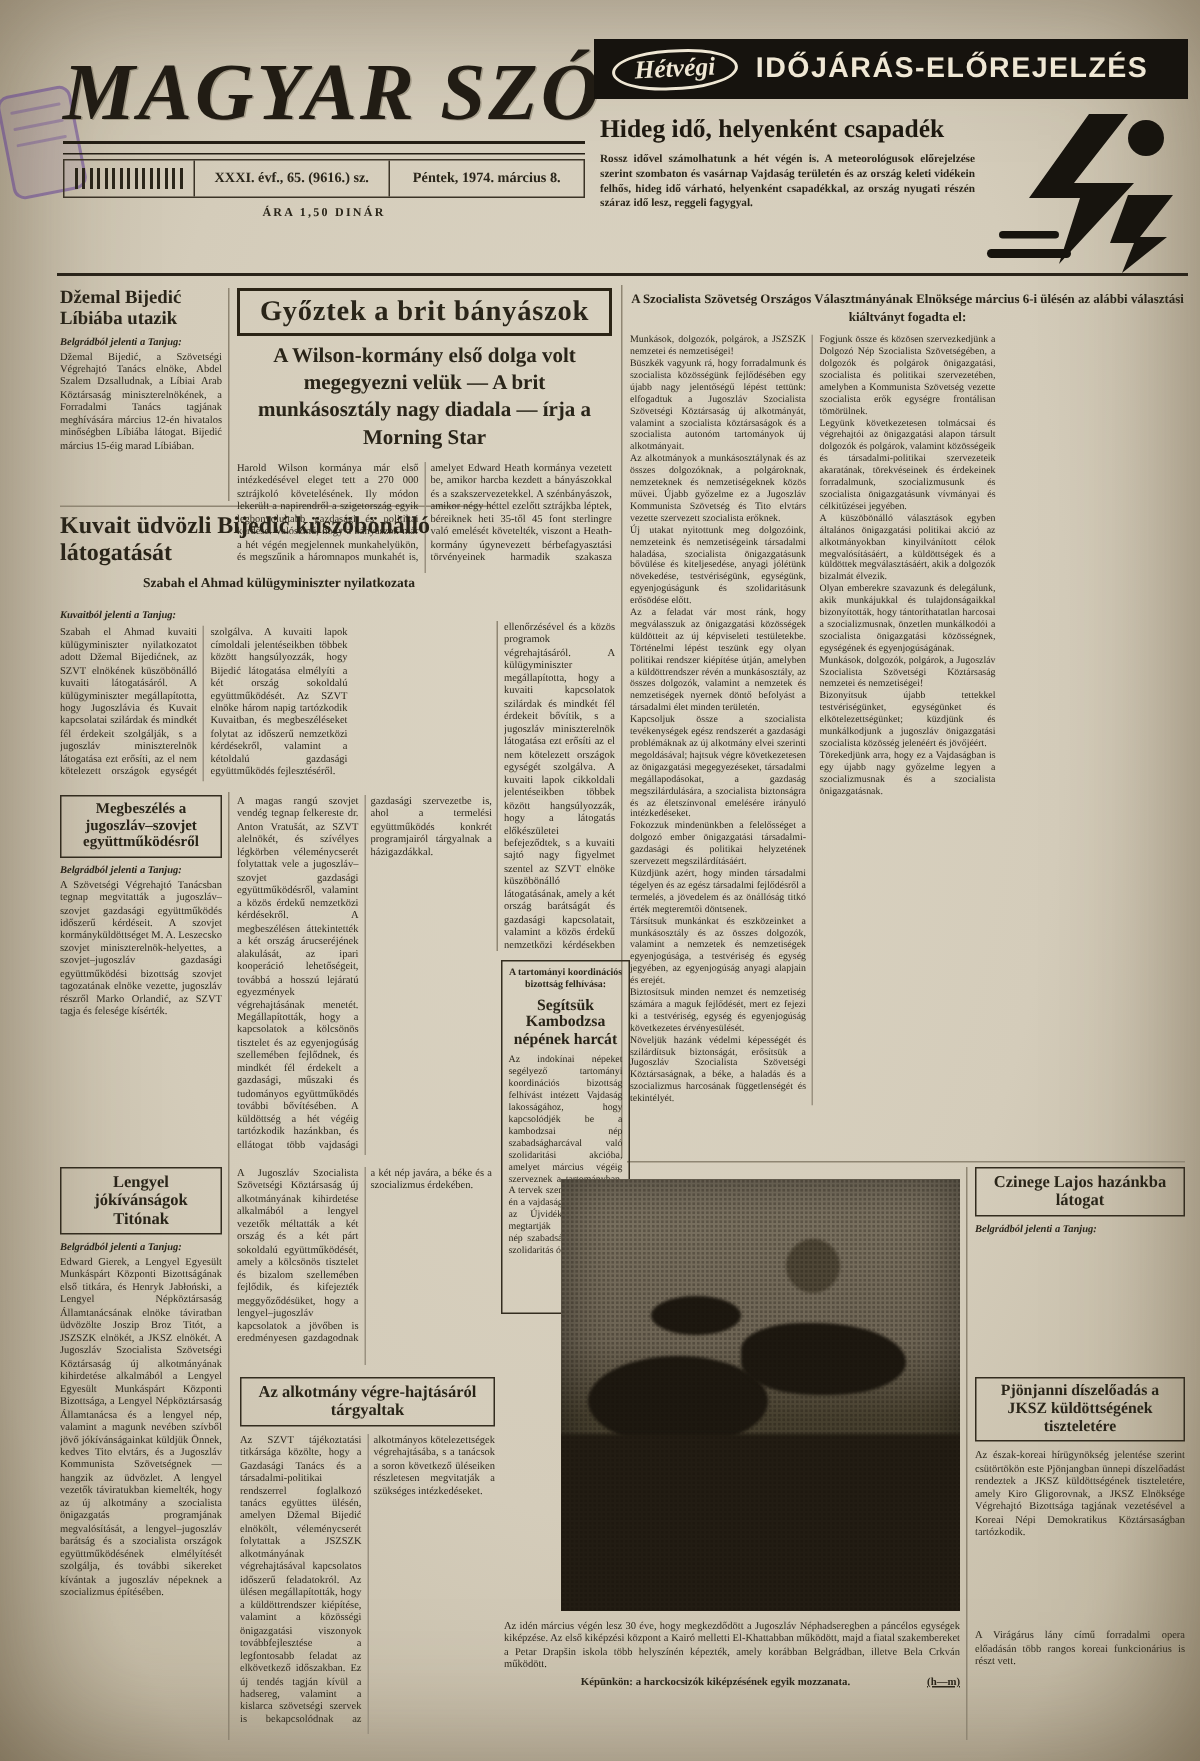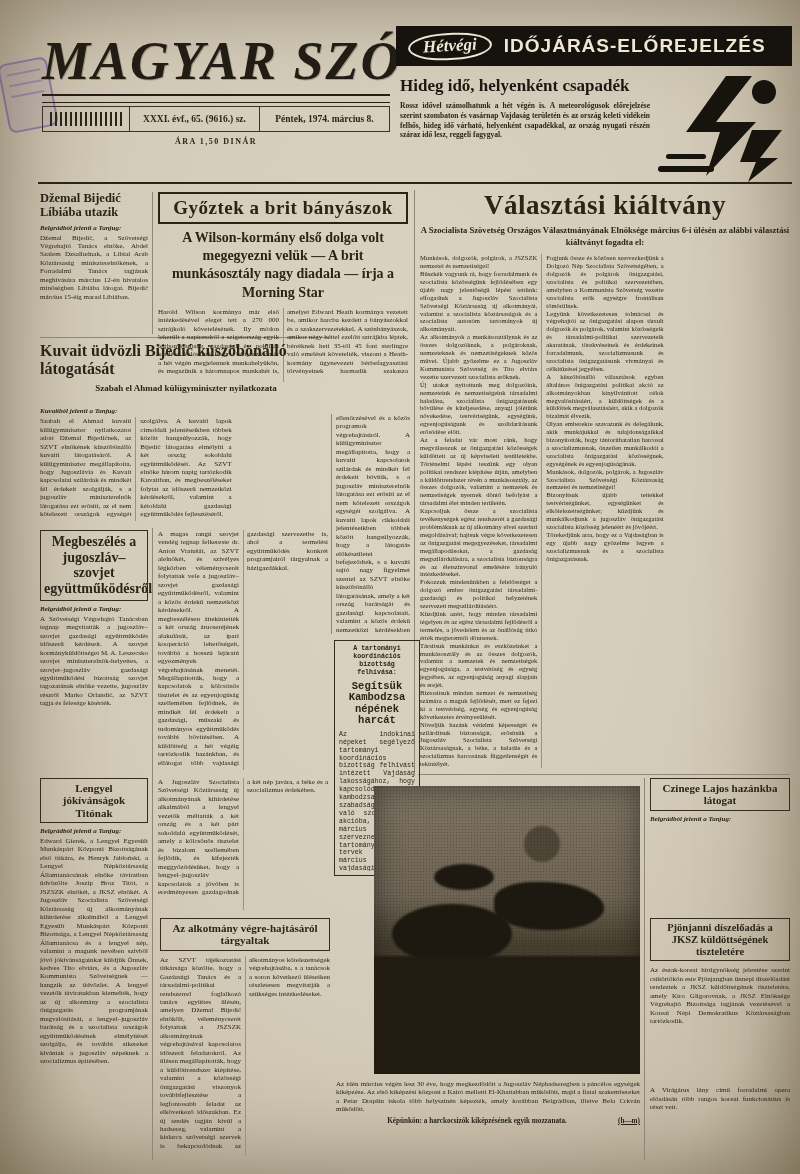--- a/index.html
+++ b/index.html
@@ -125,21 +125,20 @@
     <div class="t-sm">Džemal Bijedić, a Szövetségi Végrehajtó Tanács elnöke, Abdel Szalem Dzsalludnak, a Líbiai Arab Köztársaság miniszterelnökének, a Forradalmi Tanács tagjának meghívására március 12-én hivatalos minőségben Líbiába látogat. Bijedić március 15-éig marad Líbiában.</div>
   </div>
 
   <div class="abs" style="left:158px;top:192px;width:250px;">
     <div class="miners-box">Győztek a brit bányászok</div>
     <div class="miners-sub">A Wilson-kormány első dolga volt megegyezni velük — A brit munkásosztály nagy diadala — írja a Morning Star</div>
     <div class="cols2 t-sm" style="height:74px;margin-top:6px;">Harold Wilson kormánya már első intézkedésével eleget tett a 270 000 sztrájkoló követelésének. Ily módon lekerült a napirendről a szigetország egyik legbonyolultabb gazdasági és politikai kérdése. Valószínű, hogy a bányászok már a hét végén megjelennek munkahelyükön, és megszűnik a háromnapos munkahét is, amelyet Edward Heath kormánya vezetett be, amikor harcba kezdett a bányászokkal és a szakszervezetekkel. A szénbányászok, amikor négy héttel ezelőtt sztrájkba léptek, béreiknek heti 35-től 45 font sterlingre való emelését követelték, viszont a Heath-kormány úgynevezett bérbefagyasztási törvényeinek harmadik szakasza mindössze 2,70 font sterling növelést engedélyezett, s a munkások ebbe nem nyugodtak bele. A bányászok munkába állása az utolsó pillanatban történik: a brit erőművek széntartalékai már a minimálisra csökkentek, az egész ipar a gazdasági katasztrófa szélére került. Az új brit kormány döntését egyébként indokoltnak tartják, a szakszervezeti mozgalom ugyanis kilátásba helyezte, hogy csupán az ésszerű megoldást támogatja. A Morning Star, a brit KP lapja, vezércikkében megállapítja: »A bányászok győzelme valójában a brit munkásosztály nagy diadala«. A Times című befolyásos lap »Történelmi győzelem«-nek nevezi vezércikkében a megállapodást, és többek között megállapítja: »A sztrájk megszüntetése eggyel több ok az örömre, hogy az új kormány a gazdasági talpraállításra összpontosíthatja erejét«.</div>
   </div>
 
   <div class="abs" style="left:420px;top:190px;width:370px;">
-    <div class="man-title">Választási kiáltvány</div>
     <div class="man-sub">A Szocialista Szövetség Országos Választmányának Elnöksége március 6-i ülésén az alábbi választási kiáltványt fogadta el:</div>
     <div class="cols3 t-xs prelines" style="height:514px;margin-top:6px;">Munkások, dolgozók, polgárok, a JSZSZK nemzetei és nemzetiségei!
 Büszkék vagyunk rá, hogy forradalmunk és szocialista közösségünk fejlődésében egy újabb nagy jelentőségű lépést tettünk: elfogadtuk a Jugoszláv Szocialista Szövetségi Köztársaság új alkotmányát, valamint a szocialista köztársaságok és a szocialista autonóm tartományok új alkotmányait.
 Az alkotmányok a munkásosztálynak és az összes dolgozóknak, a polgároknak, nemzeteknek és nemzetiségeknek közös művei. Újabb győzelme ez a Jugoszláv Kommunista Szövetség és Tito elvtárs vezette szervezett szocialista erőknek.
 Új utakat nyitottunk meg dolgozóink, nemzeteink és nemzetiségeink társadalmi haladása, szocialista önigazgatásunk bővülése és kiteljesedése, anyagi jólétünk növekedése, testvériségünk, egységünk, egyenjogúságunk és szolidaritásunk erősödése előtt.
 Az a feladat vár most ránk, hogy megválasszuk az önigazgatási közösségek küldötteit az új képviseleti testületekbe. Történelmi lépést teszünk egy olyan politikai rendszer kiépítése útján, amelyben a küldöttrendszer révén a munkásosztály, az összes dolgozók, valamint a nemzetek és nemzetiségek nyernek döntő befolyást a társadalmi élet minden területén.
 Kapcsoljuk össze a szocialista tevékenységek egész rendszerét a gazdasági problémáknak az új alkotmány elvei szerinti megoldásával; hajtsuk végre következetesen az önigazgatási megegyezéseket, társadalmi megállapodásokat, a gazdaság megszilárdulására, a szocialista biztonságra és az életszínvonal emelésére irányuló intézkedéseket.
 Fokozzuk mindenünkben a felelősséget a dolgozó ember önigazgatási társadalmi-gazdasági és politikai helyzetének szervezett megszilárdításáért.
 Küzdjünk azért, hogy minden társadalmi tégelyen és az egész társadalmi fejlődésről a termelés, a jövedelem és az önállóság titkó érték megteremtői döntsenek.
 Társítsuk munkánkat és eszközeinket a munkásosztály és az összes dolgozók, valamint a nemzetek és nemzetiségek egyenjogúsága, a testvériség és egység jegyében, az egyenjogúság anyagi alapjain és erejét.
@@ -159,28 +158,28 @@
     <div class="kuw-sub" style="margin-top:6px;">Szabah el Ahmad külügyminiszter nyilatkozata</div>
     <div style="margin-top:6px;">
       <span class="dateline">Kuvaitból jelenti a Tanjug:</span>
     </div>
     <div class="cols3 t-sm" style="height:104px;">Szabah el Ahmad kuvaiti külügyminiszter nyilatkozatot adott Džemal Bijedićnek, az SZVT elnökének küszöbönálló kuvaiti látogatásáról. A külügyminiszter megállapította, hogy Jugoszlávia és Kuvait kapcsolatai szilárdak és mindkét fél érdekeit szolgálják, s a jugoszláv miniszterelnök látogatása ezt erősíti, az el nem kötelezett országok egységét szolgálva. A kuvaiti lapok címoldali jelentéseikben többek között hangsúlyozzák, hogy Bijedić látogatása elmélyíti a két ország sokoldalú együttműködését. Az SZVT elnöke három napig tartózkodik Kuvaitban, és megbeszéléseket folytat az időszerű nemzetközi kérdésekről, valamint a kétoldalú gazdasági együttműködés fejlesztéséről.</div>
   </div>
 
   <div class="abs t-sm ovh" style="left:336px;top:414px;width:74px;height:220px;">ellenőrzésével és a közös programok végrehajtásáról. A külügyminiszter megállapította, hogy a kuvaiti kapcsolatok szilárdak és mindkét fél érdekeit bővítik, s a jugoszláv miniszterelnök látogatása ezt erősíti az el nem kötelezett országok egységét szolgálva. A kuvaiti lapok cikkoldali jelentéseikben többek között hangsúlyozzák, hogy a látogatás előkészületei befejeződtek, s a kuvaiti sajtó nagy figyelmet szentel az SZVT elnöke küszöbönálló látogatásának, amely a két ország barátságát és gazdasági kapcsolatait, valamint a közös érdekű nemzetközi kérdésekben elfoglalt álláspontok egyeztetését szolgálja.</div>
 
   <div class="abs" style="left:40px;top:530px;width:108px;">
-    <div class="boxtitle" style="font-size:14px;">Megbeszélés a jugoszláv–szovjet együttműködésről</div>
+    <div class="boxtitle" style="font-size:10px;">Megbeszélés a jugoszláv–szovjet együttműködésről</div>
     <div class="dateline" style="margin-top:4px;">Belgrádból jelenti a Tanjug:</div>
     <div class="t-sm ovh" style="height:178px;">A Szövetségi Végrehajtó Tanácsban tegnap megvitatták a jugoszláv–szovjet gazdasági együttműködés időszerű kérdéseit. A szovjet kormányküldöttséget M. A. Leszecsko szovjet miniszterelnök-helyettes, a szovjet–jugoszláv gazdasági együttműködési bizottság szovjet tagozatának elnöke vezette, jugoszláv részről Marko Orlandić, az SZVT tagja és felesége kísérték.</div>
   </div>
 
   <div class="abs cols2 t-sm" style="left:158px;top:530px;width:170px;height:240px;">A magas rangú szovjet vendég tegnap felkereste dr. Anton Vratušát, az SZVT alelnökét, és szívélyes légkörben véleménycserét folytattak vele a jugoszláv–szovjet gazdasági együttműködésről, valamint a közös érdekű nemzetközi kérdésekről. A megbeszélésen áttekintették a két ország árucseréjének alakulását, az ipari kooperáció lehetőségeit, továbbá a hosszú lejáratú egyezmények végrehajtásának menetét. Megállapították, hogy a kapcsolatok a kölcsönös tisztelet és az egyenjogúság szellemében fejlődnek, és mindkét fél érdekelt a gazdasági, műszaki és tudományos együttműködés további bővítésében. A küldöttség a hét végéig tartózkodik hazánkban, és ellátogat több vajdasági gazdasági szervezetbe is, ahol a termelési együttműködés konkrét programjairól tárgyalnak a házigazdákkal.</div>
 
-  <div class="abs camb-box" style="left:334px;top:640px;width:76px;height:226px;font-family:Liberation Mono, monospace;">
+  <div class="abs camb-box" style="left:334px;top:640px;width:76px;height:226px;">
     <div class="camb-kicker">A tartományi koordinációs bizottság felhívása:</div>
     <div class="camb-title">Segítsük Kambodzsa népének harcát</div>
     <div class="t-xs ovh" style="height:140px;">Az indokínai népeket segélyező tartományi koordinációs bizottság felhívást intézett Vajdaság lakosságához, hogy kapcsolódjék be a kambodzsai nép szabadságharcával való szolidaritási akcióba, amelyet március végéig szerveznek a tartományban. A tervek szerint március 25-én a vajdasági iskolákban és az Újvidéki Egyetemen megtartják a kambodzsai nép szabadságharcával való szolidaritás óráját.</div>
   </div>
 
   <div class="abs" style="left:40px;top:778px;width:108px;">
     <div class="boxtitle" style="font-size:11px;">Lengyel jókívánságok Titónak</div>
     <div class="dateline" style="margin-top:4px;">Belgrádból jelenti a Tanjug:</div>
     <div class="t-sm ovh" style="height:330px;">Edward Gierek, a Lengyel Egyesült Munkáspárt Központi Bizottságának első titkára, és Henryk Jabłoński, a Lengyel Népköztársaság Államtanácsának elnöke táviratban üdvözölte Joszip Broz Titót, a JSZSZK elnökét, a JKSZ elnökét. A Jugoszláv Szocialista Szövetségi Köztársaság új alkotmányának kihirdetése alkalmából a Lengyel Egyesült Munkáspárt Központi Bizottsága, a Lengyel Népköztársaság Államtanácsa és a lengyel nép, valamint a magunk nevében szívből jövő jókívánságainkat küldjük Önnek, kedves Tito elvtárs, és a Jugoszláv Kommunista Szövetségnek — hangzik az üdvözlet. A lengyel vezetők táviratukban kiemelték, hogy az új alkotmány a szocialista önigazgatás programjának megvalósítását, a lengyel–jugoszláv barátság és a szocialista országok együttműködésének elmélyítését szolgálja, és további sikereket kívántak a jugoszláv népeknek a szocializmus építésében.</div>
   </div>

